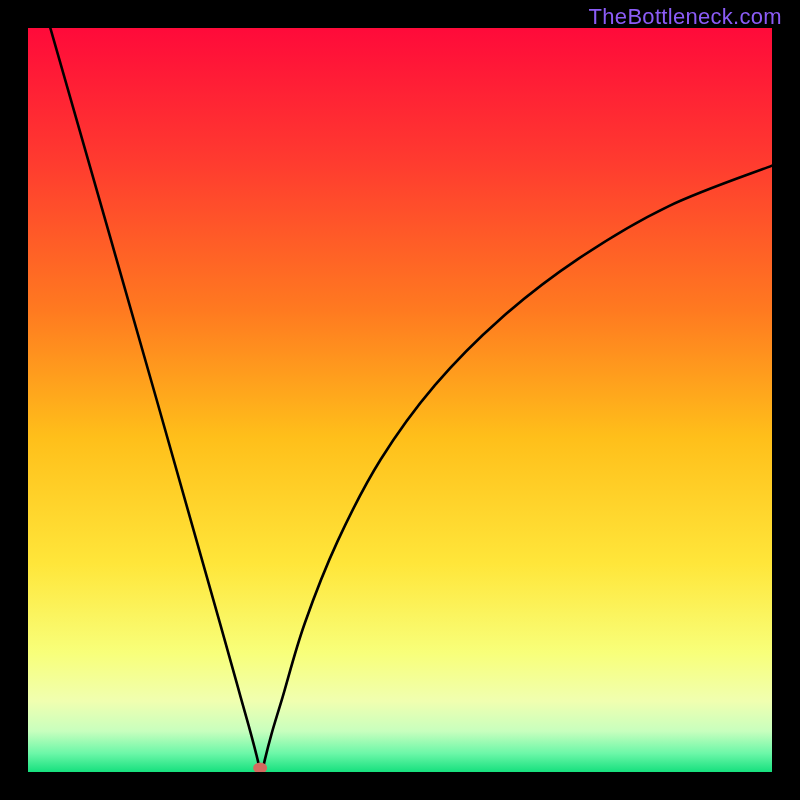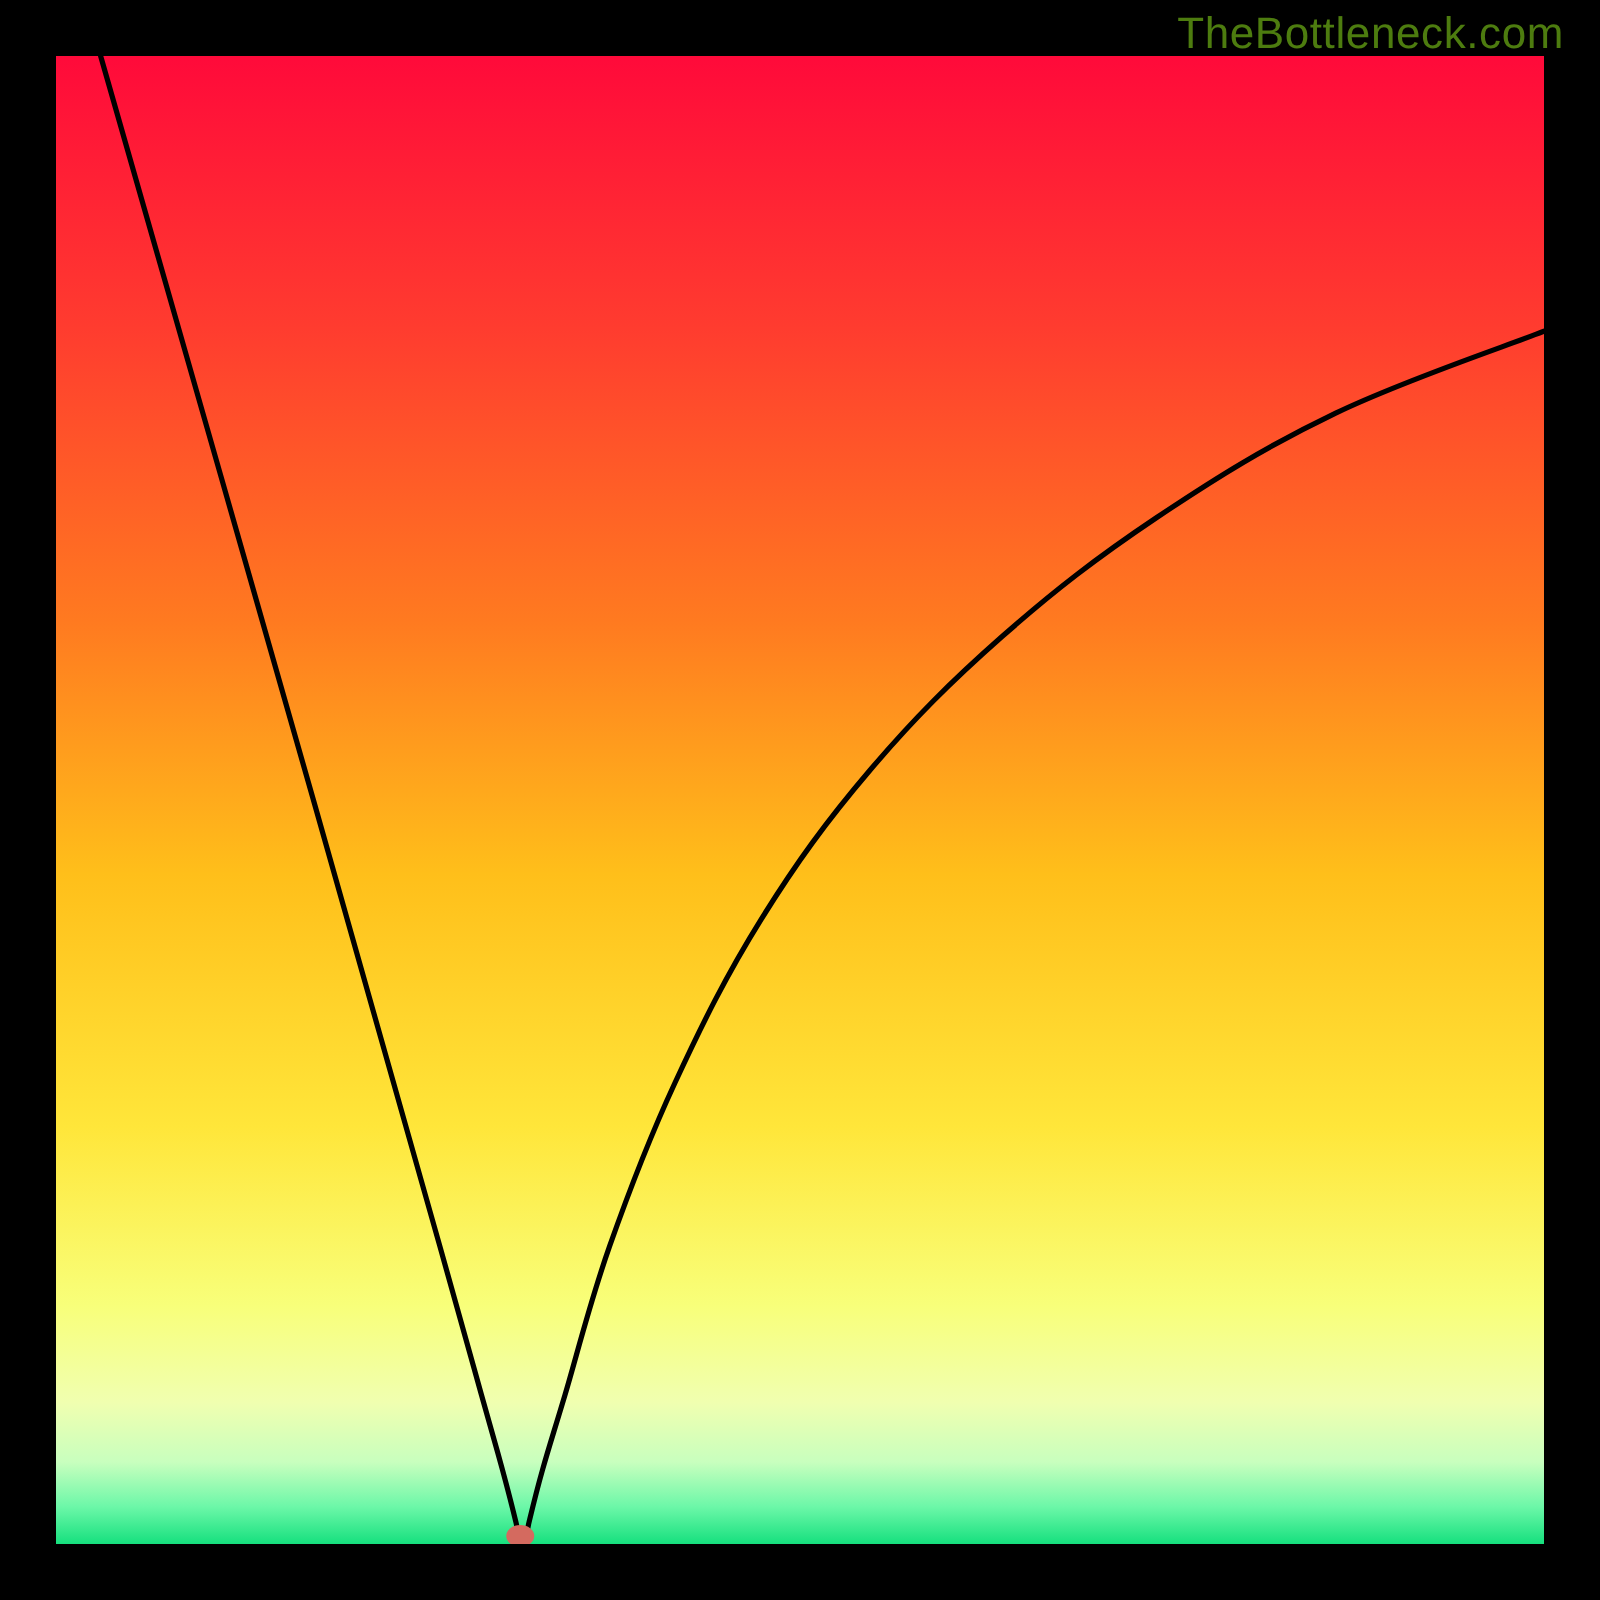--- a/index.html
+++ b/index.html
@@ -14,21 +14,21 @@
   .frame {
     position: relative;
     width: 800px;
     height: 800px;
     background: #000;
   }
   .watermark {
     position: absolute;
     top: 4px;
     right: 18px;
-    color: #4d7c0f;
+    color: #8b5cf6;
     font-size: 22px;
     font-weight: 500;
     letter-spacing: 0.3px;
     z-index: 10;
   }
   .plot {
     position: absolute;
     left: 28px;
     top: 28px;
     width: 744px;

